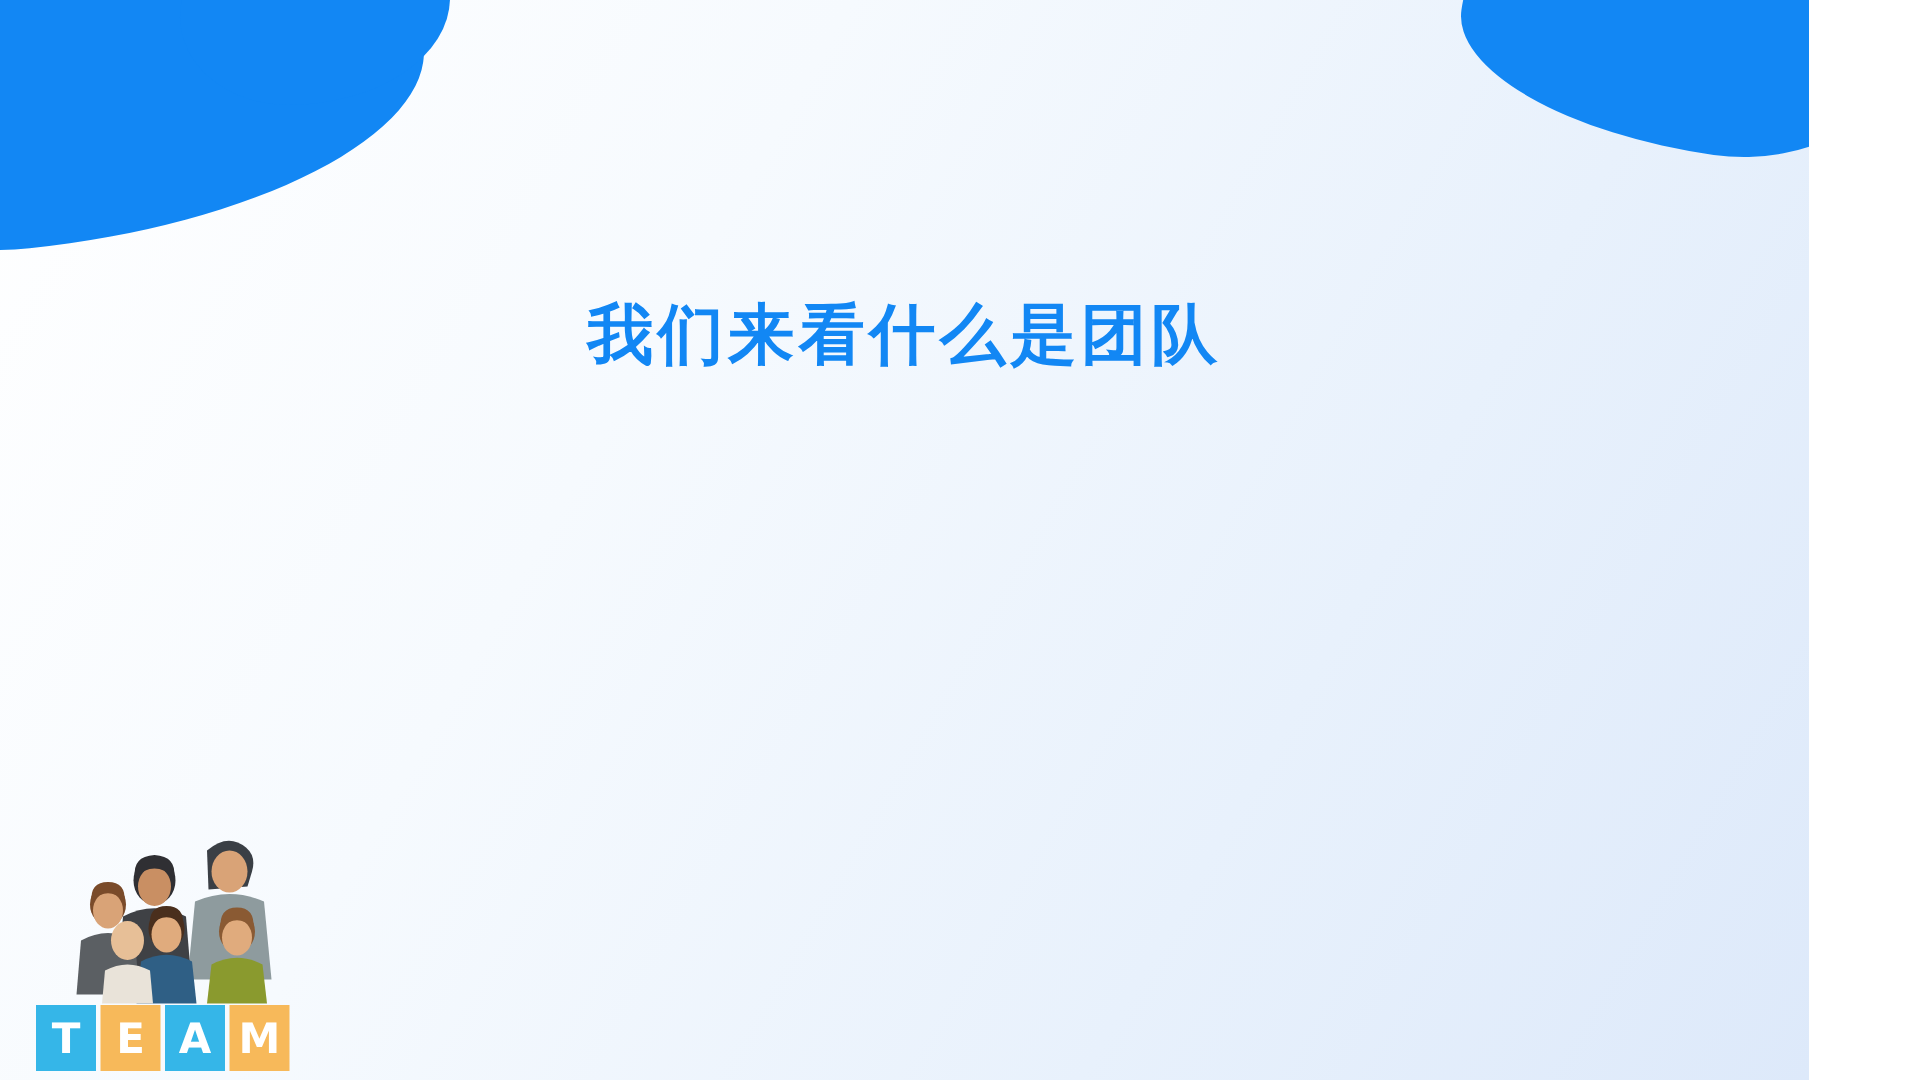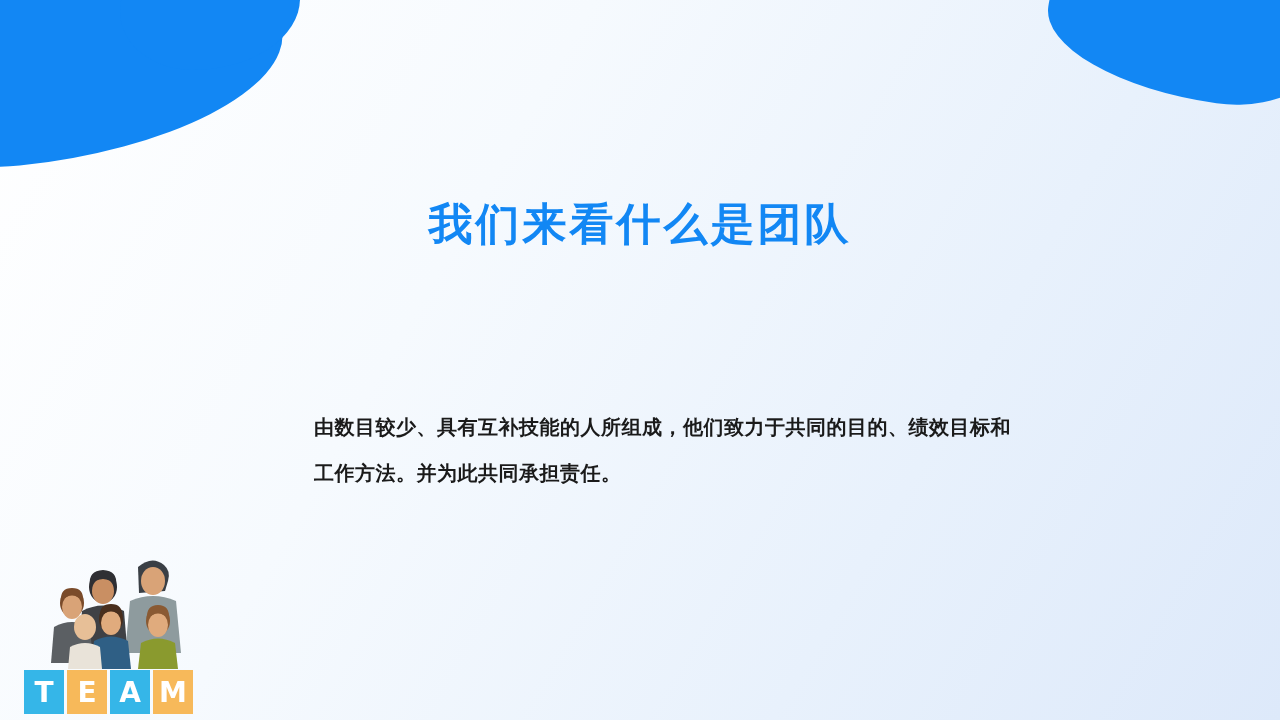--- a/index.html
+++ b/index.html
@@ -7,24 +7,25 @@
     padding: 0;
   }
   body {
     width: 1280px;
     height: 720px;
     overflow: hidden;
     font-family: "Liberation Sans", sans-serif;
   }
   .slide {
     position: relative;
-    width: 1280px;
+    width: 1182px;
     height: 720px;
     background: linear-gradient(120deg, #ffffff 0%, #f6fafe 35%, #e8f1fc 70%, #dde9fa 100%);
     overflow: hidden;
+    padding-left: 24px;
   }
 
   
   .blob-top-left {
     position: absolute;
     left: -150px;
     top: -120px;
     width: 430px;
     height: 280px;
     background: #1287F4;
@@ -114,24 +115,20 @@
 <body>
 
 <div class="slide">
 
   <div class="blob-top-left"></div>
   <div class="blob-top-left-2"></div>
   <div class="blob-top-right"></div>
 
   <div class="title">我们来看什么是团队</div>
 
-  <div class="body-text">
-    <div>由数目较少、具有互补技能的人所组成，他们致力于共同的目的、绩效目标和</div>
-    <div>工作方法。并为此共同承担责任。</div>
-  </div>
 
   <div class="team-graphic">
     <svg width="200" height="185" viewBox="0 0 200 185" xmlns="http://www.w3.org/2000/svg">
 
       <g>
         <path d="M128 32 q14 -12 26 -2 q7 6 4 16 l-3 10 l-26 2 z" fill="#3a3f45"></path>
         <ellipse cx="143" cy="46" rx="12" ry="14" fill="#d9a377"></ellipse>
         <path d="M120 66 q23 -10 46 0 l5 52 l-56 0 z" fill="#8e9b9e"></path>
       </g>
 

